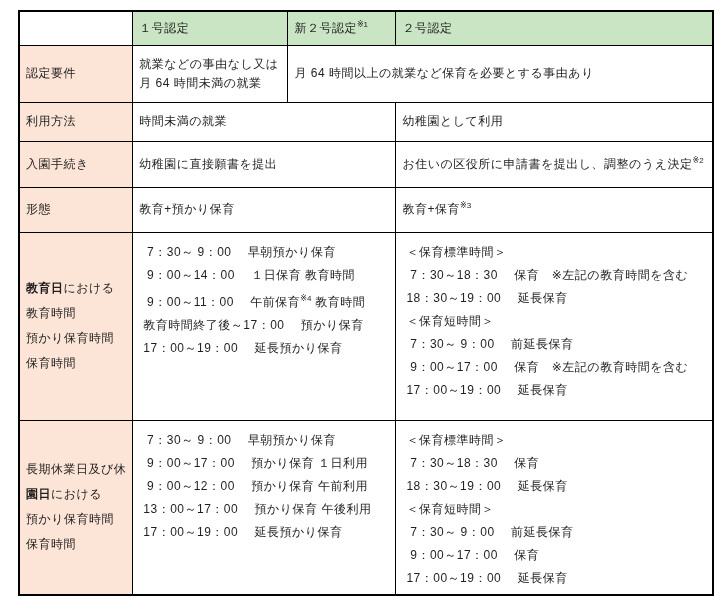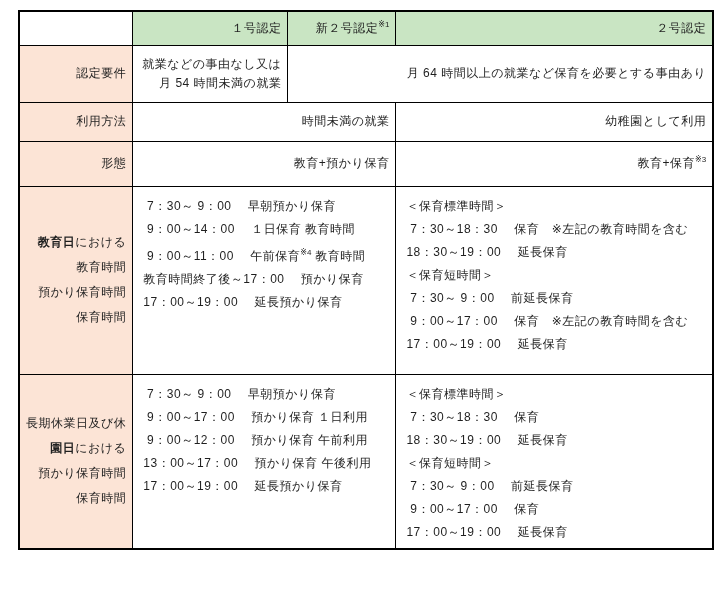--- a/index.html
+++ b/index.html
@@ -11,21 +11,21 @@
   table.main{
     position:absolute;left:18px;top:10px;
     border-collapse:collapse;table-layout:fixed;
     border:2px solid #000;
   }
   td{
     border:1px solid #000;
     font-size:12px;
     padding:2px 6px;
     vertical-align:middle;
-    text-align:right;
+    text-align:left;
     box-sizing:border-box;
     letter-spacing:0.5px;
   }
   td.blank{background:#ffffff;}
   td.head{background:var(--green);}
   td.lab{background:var(--peach);}
   td.times{
     text-align:left;vertical-align:top;
     padding:8px 24px 4px 10px;
   }
@@ -49,28 +49,33 @@
       <tr style="height:34px">
     <td class="blank"></td>
     <td class="head">１号認定</td>
     <td class="head"><span>新２号認定</span><sup>※1</sup></td>
     <td class="head">２号認定</td>
   </tr>
   <tr style="height:57px">
     <td class="lab">認定要件</td>
     <td class="two">
           <div class="line">就業などの事由なし又は</div>
-          <div class="line">月 54 時間未満の就業</div>
+          <div class="line">月 64 時間未満の就業</div>
         </td>
     <td colspan="2">月 64 時間以上の就業など保育を必要とする事由あり</td>
   </tr>
   <tr style="height:39px">
     <td class="lab">利用方法</td>
     <td colspan="2">時間未満の就業</td>
     <td>幼稚園として利用</td>
+  </tr>
+  <tr style="height:46px">
+    <td class="lab">入園手続き</td>
+    <td colspan="2">幼稚園に直接願書を提出</td>
+    <td><span>お住いの区役所に申請書を提出し、調整のうえ決定</span><sup>※2</sup></td>
   </tr>
   <tr style="height:45px">
     <td class="lab">形態</td>
     <td colspan="2">教育+預かり保育</td>
     <td><span>教育+保育</span><sup>※3</sup></td>
   </tr>
   <tr style="height:188px">
     <td class="lab">
           <div class="line"><span style="font-weight: bold;">教育日</span><span>における</span></div>
           <div class="line">教育時間</div>

